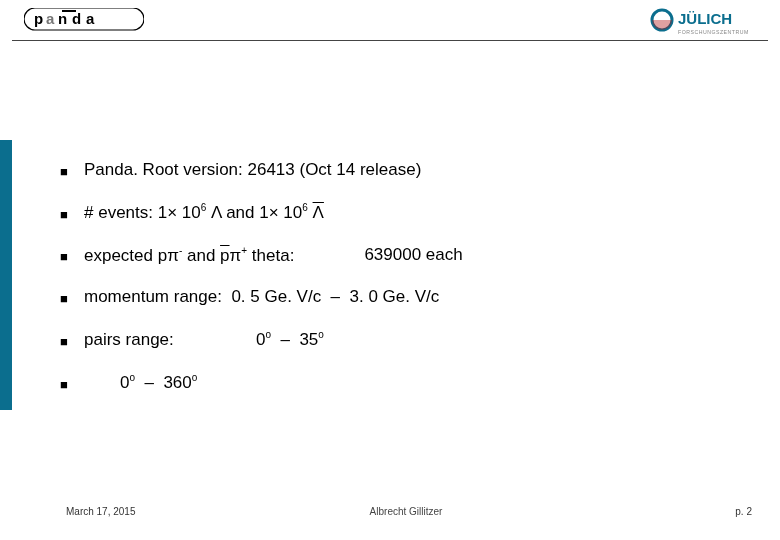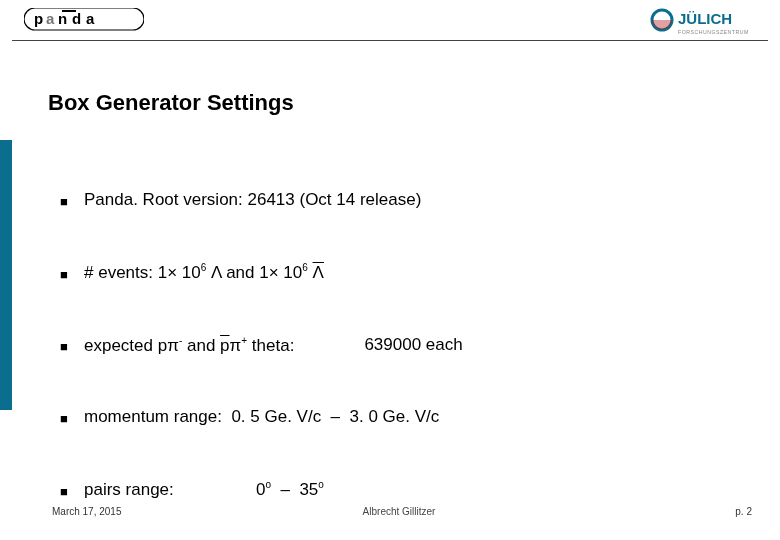--- a/index.html
+++ b/index.html
@@ -7,25 +7,25 @@
   .slide { position: relative; width: 780px; height: 540px; }
   .header { position: relative; height: 48px; }
   .panda-logo { position: absolute; top: 8px; left: 24px; }
   .julich-logo { position: absolute; top: 6px; right: 12px; text-align: center; }
   .top-rule { position: absolute; top: 40px; left: 12px; right: 12px; height: 1px; background: #444; }
   .teal-bar { position: absolute; left: 0; top: 140px; width: 12px; height: 270px; background: #0b6e8e; }
   .title { position: absolute; top: 90px; left: 48px; font-size: 22px; font-weight: bold; }
   .content { position: absolute; top: 160px; left: 60px; right: 40px; }
   .bullet-row { display: flex; align-items: baseline; margin-bottom: 22px; font-size: 17px; }
   .bullet-mark { width: 14px; flex: 0 0 14px; font-size: 13px; color: #000; margin-right: 10px; position: relative; top: 1px; }
-  .bl-text { white-space: pre; margin-top: 30px; }
+  .bl-text { white-space: pre; }
   .bl-text .sup { font-size: 10px; vertical-align: super; }
   .overbar { text-decoration: overline; }
   .val-col { margin-left: 36px; }
-  .footer { position: absolute; bottom: 14px; left: 4px; right: 0; height: 20px; font-size: 10px; color: #333; }
+  .footer { position: absolute; bottom: 14px; left: 18px; right: 0; height: 20px; font-size: 10px; color: #333; }
   .footer .date { position: absolute; left: 48px; }
   .footer .author { position: absolute; left: 50%; transform: translateX(-50%); color: #444; margin-left: 7px; }
   .footer .page { position: absolute; right: 28px; margin-left: 16px; }
   
   .panda-logo svg { display: block; }
   .julich-logo svg { display: block; }
 </style>
 </head>
 <body>
 
@@ -49,21 +49,20 @@
         <path d="M4 14 A10 10 0 0 0 24 14" fill="#b01515" opacity="0.4"></path>
         <text x="30" y="18" font-family="Arial" font-size="15" font-weight="bold" fill="#0b6e8e">JÜLICH</text>
         <text x="30" y="28" font-family="Arial" font-size="5.2" fill="#888" letter-spacing="0.5">FORSCHUNGSZENTRUM</text>
       </svg>
     </div>
     <div class="top-rule"></div>
   </div>
 
   <div class="teal-bar"></div>
 
-  <h1 class="title">Box Generator Settings</h1>
 
   <div class="content">
 
     <div class="bullet-row">
       <span class="bullet-mark">■</span>
       <span class="bl-text">Panda. Root version: 26413 (Oct 14 release)</span>
     </div>
 
     <div class="bullet-row">
       <span class="bullet-mark">■</span>

